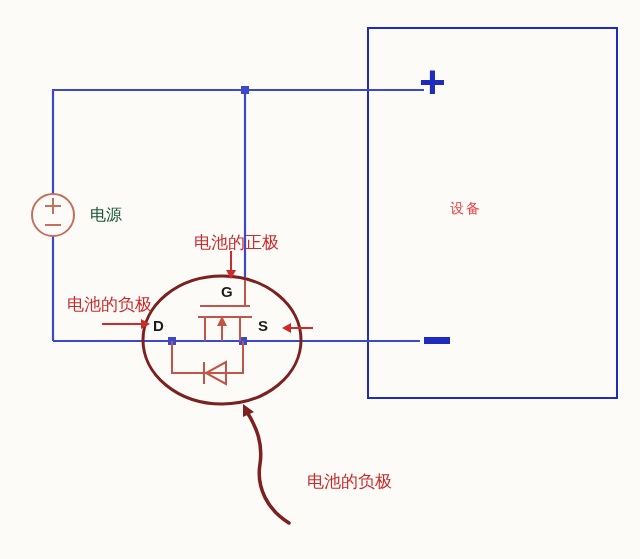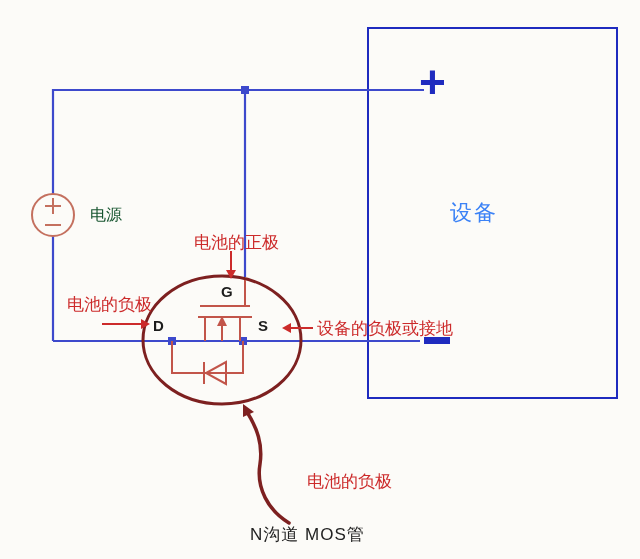--- a/index.html
+++ b/index.html
@@ -3,21 +3,21 @@
 <meta charset="utf-8">
 <style>
   html,body{margin:0;padding:0;background:#fcfbf8;}
   .stage{
     position:relative;width:640px;height:559px;background:#fcfbf8;overflow:hidden;
     font-family:"Liberation Sans","DejaVu Sans",sans-serif;
   }
   .stage svg{position:absolute;left:0;top:0;}
   .lbl{position:absolute;white-space:nowrap;line-height:1.15;}
   .power-label{left:90px;top:206px;font-size:16px;color:#14532d;}
-  .device-label{left:450px;top:200px;font-size:22px;font-weight:500;color:#3b82f6;letter-spacing:2px;}
+  .device-label{left:450px;top:200px;font-size:14px;font-weight:500;color:#ef4444;letter-spacing:2px;}
   .plus-symbol{left:419px;top:56px;font-size:46px;font-weight:700;color:#1f2bbf;}
   .minus-symbol{position:absolute;left:424px;top:337px;width:26px;height:7px;background:#1f2bbf;}
   .pin{font-size:15px;font-weight:700;color:#1c1c1c;}
   .pin-g{left:221px;top:283px;}
   .pin-d{left:153px;top:317px;}
   .pin-s{left:258px;top:317px;}
   .red{font-size:17px;color:#cc2b2b;}
   .ann-top{left:194px;top:233px;}
   .ann-left{left:67px;top:295px;}
   .ann-right{left:317px;top:319px;}
@@ -89,17 +89,15 @@
   <div class="lbl plus-symbol">+</div>
 
   <div class="minus-symbol"></div>
 
   <div class="lbl pin pin-g">G</div>
   <div class="lbl pin pin-d">D</div>
   <div class="lbl pin pin-s">S</div>
 
   <div class="lbl red ann-top">电池的正极</div>
   <div class="lbl red ann-left">电池的负极</div>
-  <div class="lbl red ann-right">设备的负极或接地</div>
   <div class="lbl red ann-bottom">电池的负极</div>
 
-  <div class="lbl caption">N沟道 MOS管</div>
 </div>
 
 </body></html>

